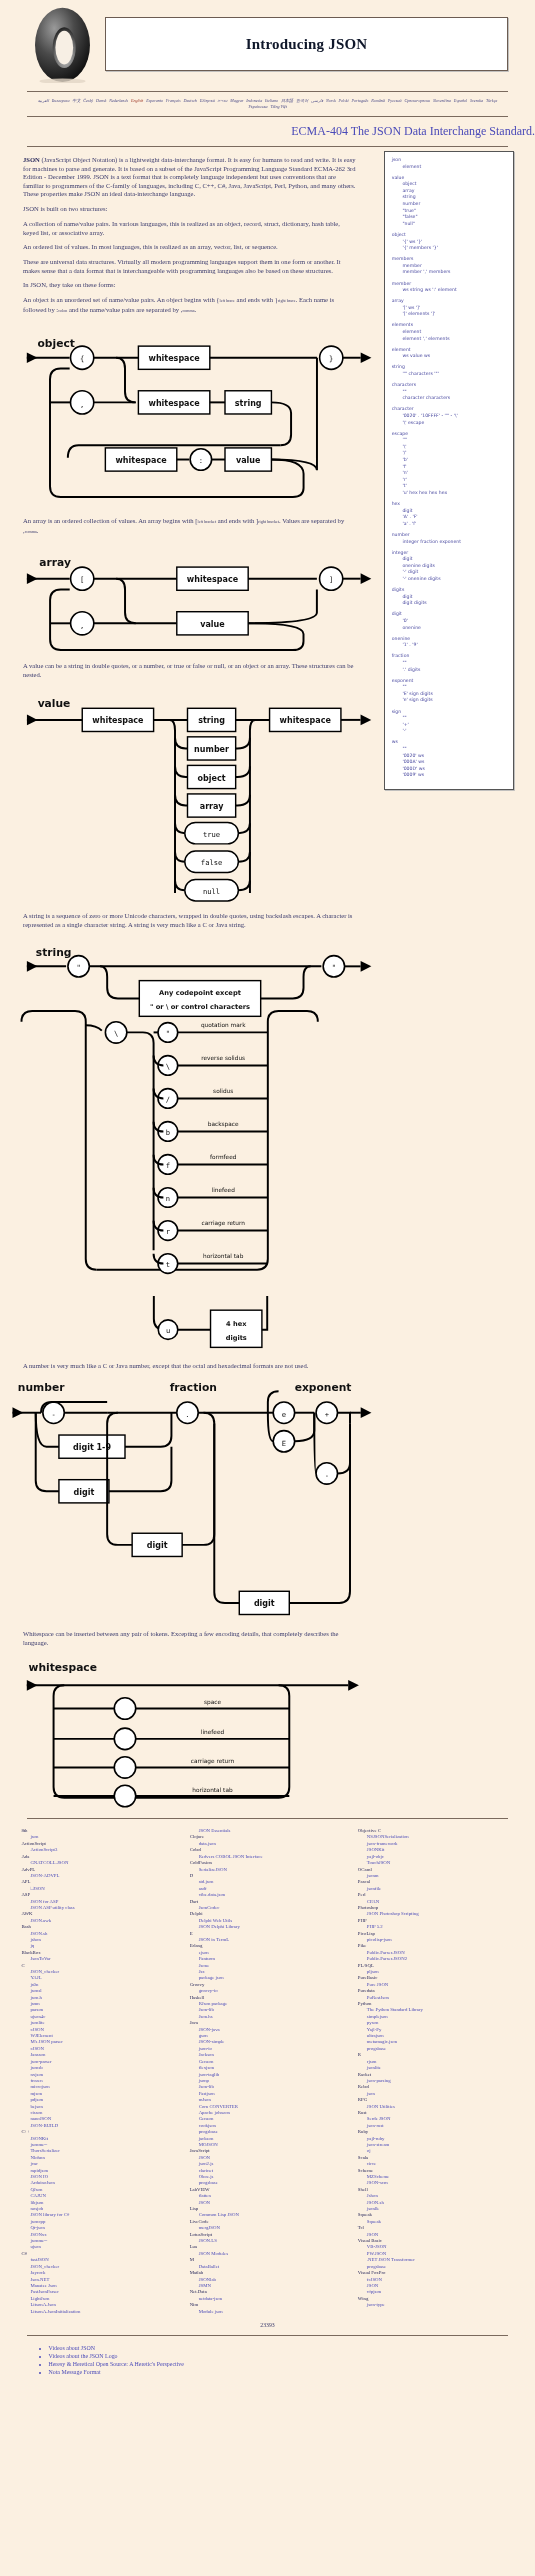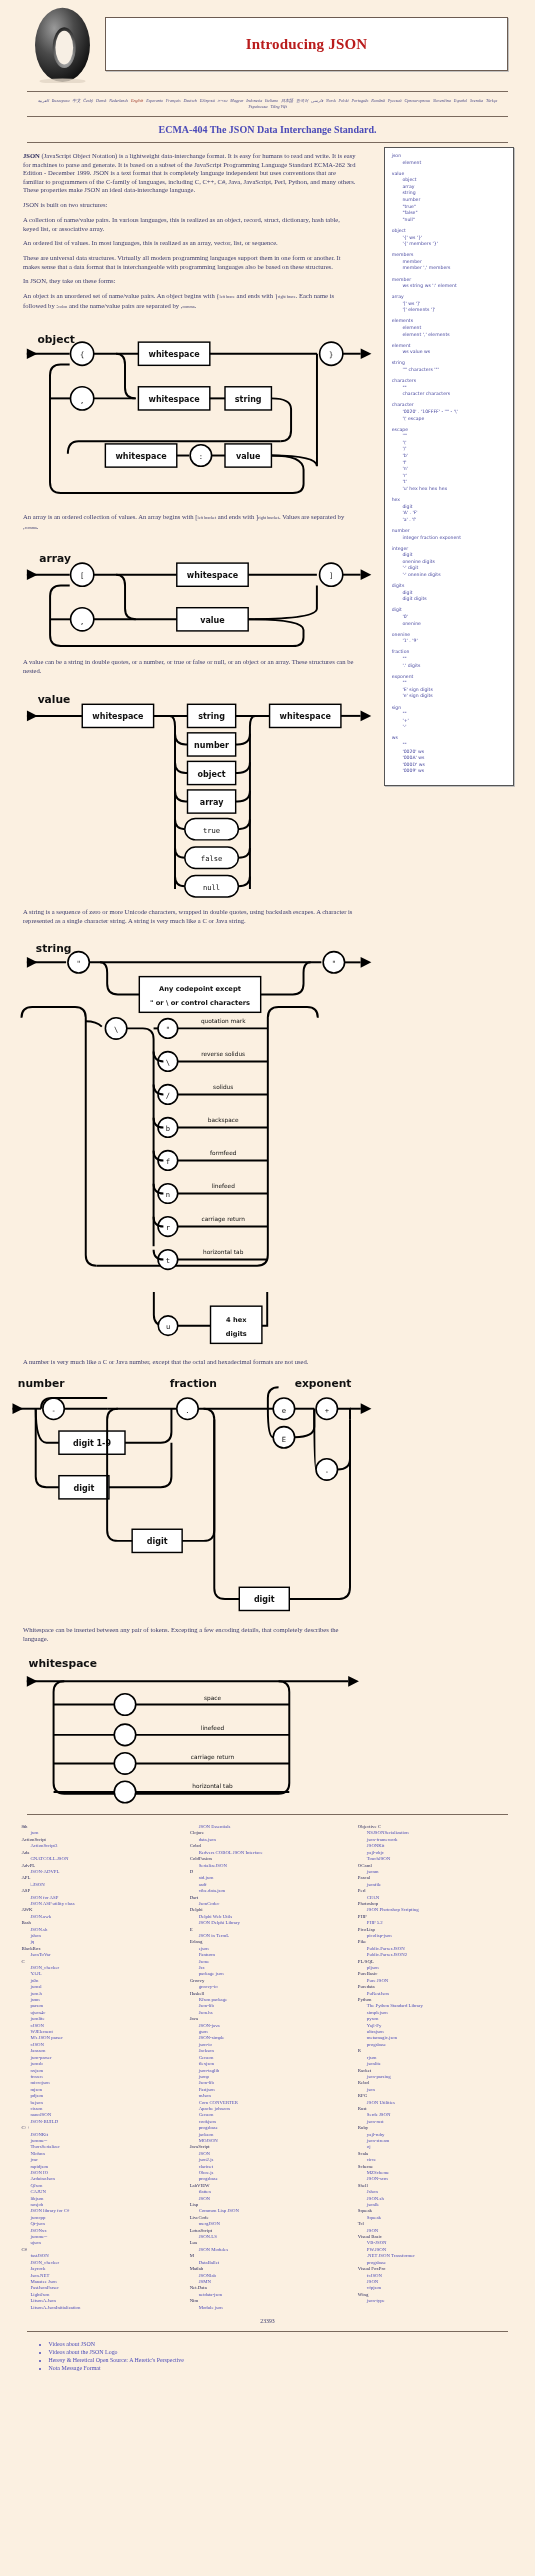--- a/index.html
+++ b/index.html
@@ -23,40 +23,40 @@
     background:#ffffff;
     height:52px;
     display:flex;align-items:center;justify-content:center;
     box-shadow:0.9px 0.9px 0 #bbb;
   }
   .titlebox h1{
     margin:0;
     font-family:"Liberation Serif", serif;
     font-weight:bold;
     font-size:15px;
-    color:#b91c1c;
+    color:#0f172a;
     letter-spacing:0.2px;
   }
   hr.rule{
     border:none;border-top:0.9px solid #7a6a5e;
     margin:3.6px 27px;height:0;
   }
   .langs{
     text-align:center;
     font-size:4.1px;
     line-height:6.2px;
     color:#4a4a86;
     padding:2.7px 36px 1.8px 36px;
     font-style:italic;
     font-family:"Liberation Serif", serif;
   }
   .langs span{margin:0 0.9px;white-space:nowrap;}
   .langs .cur{color:#a03b2a;}
   .ecma{
-    text-align:center;font-size:10px;padding:3.6px 0 3.6px 0;color:#3b3b6d;font-weight:bold;
+    text-align:right;font-size:12px;padding:3.6px 0 3.6px 0;color:#3b3b6d;
   }
 
   
   .content{padding:5.4px 0 0 0;position:relative;}
   .textcol{width:357px;padding:0 0 0 23px;box-sizing:border-box;}
   p.body{
     font-size:6.6px;line-height:8.6px;margin:0 0 6.2px 0;color:#3b3b6d;
     text-align:left;
   }
   p.body b{color:#2a2a5c;}

